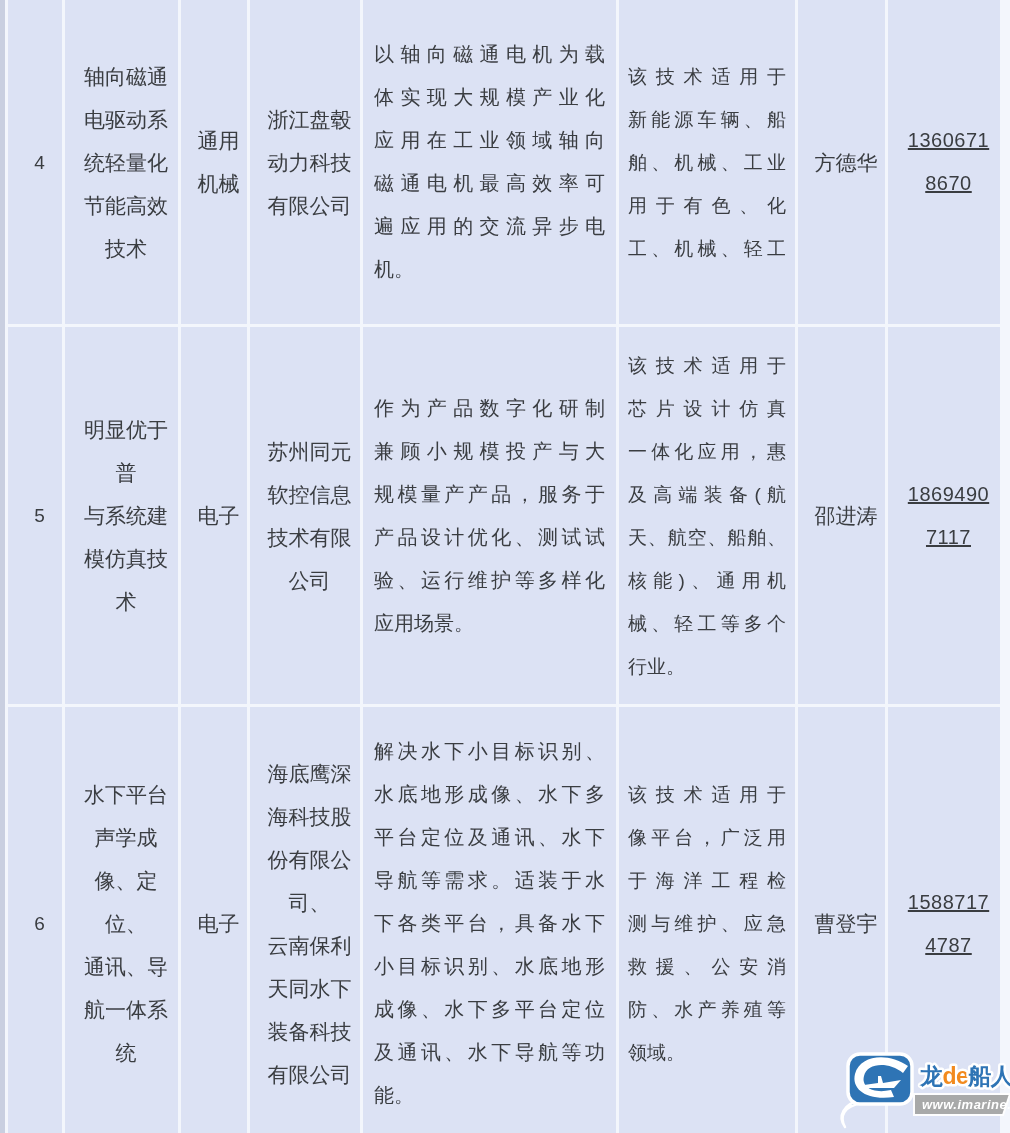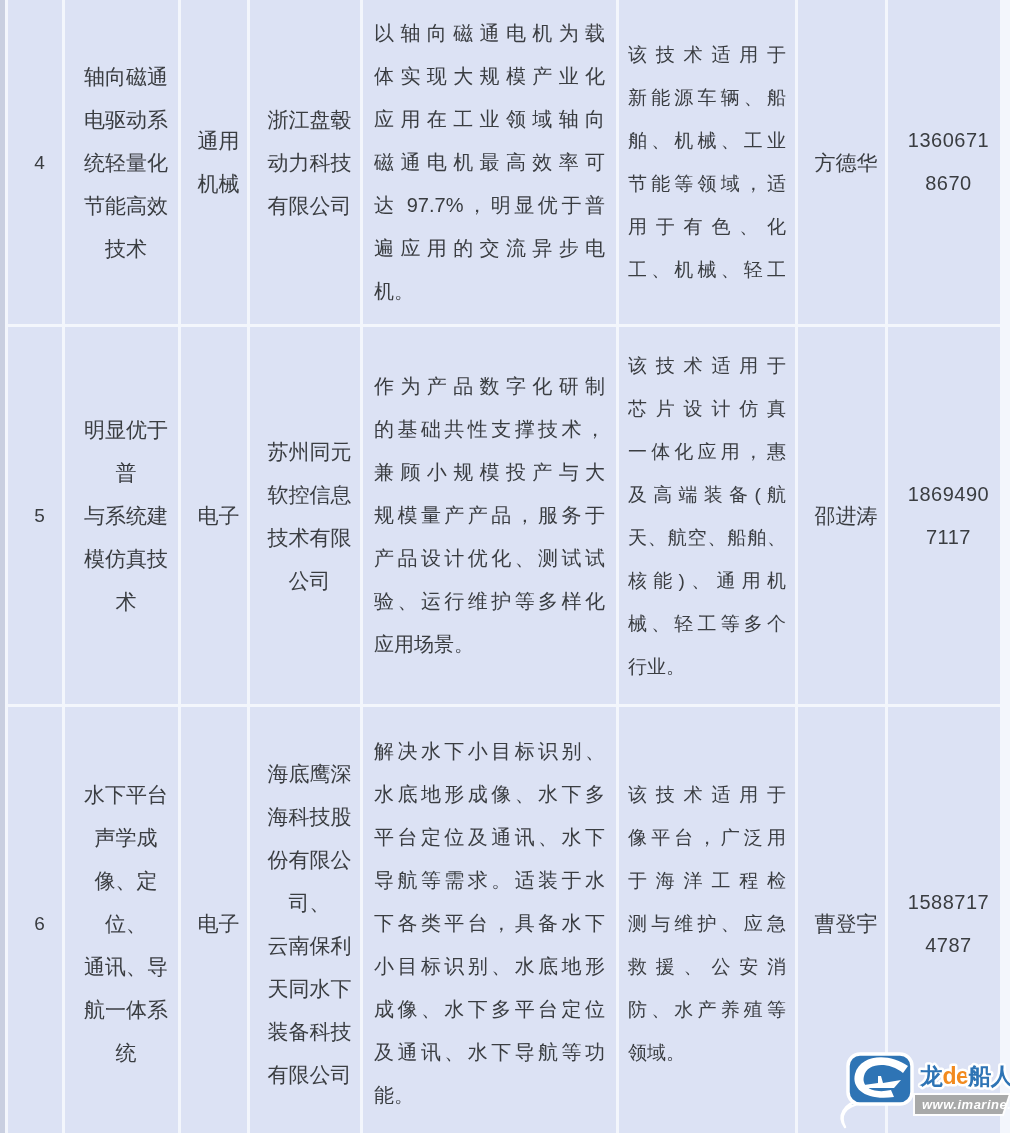--- a/index.html
+++ b/index.html
@@ -29,21 +29,21 @@
     display:flex; flex-direction:column; justify-content:center;
     overflow:hidden;
     padding-left:9px;
   }
   .c-no, .c-name, .c-field, .c-comp, .c-contact, .c-phone {
     align-items:center; text-align:center;
     white-space:pre-line;
     font-size:21px; line-height:43px;
   }
   .c-no   { font-size:19px; }
-  .c-phone{ font-size:20px; letter-spacing:0.5px; }
+  .c-phone{ font-size:20px; letter-spacing:0.5px;text-decoration:underline; }
   .c-intro{ padding:8px 11px; font-size:20px; }
   .c-apply{ padding:16px 9px;  font-size:19px; }
   .jl      { text-align:justify; text-align-last:justify; line-height:43px; }
   .jl-last { text-align:left;    text-align-last:left;    line-height:43px; }
   .watermark {
     position:absolute; left:836px; top:1046px;
     width:174px; height:86px;
     z-index:5;
   }
 </style>
@@ -65,49 +65,46 @@
     <div class="cell c-field">通用
 机械</div>
     <div class="cell c-comp">浙江盘毂
 动力科技
 有限公司</div>
     <div class="cell c-intro">
         <div class="jl">以轴向磁通电机为载</div>
         <div class="jl">体实现大规模产业化</div>
         <div class="jl">应用在工业领域轴向</div>
         <div class="jl">磁通电机最高效率可</div>
-        <div class="jl">达 97.7%，明显优于普</div>
         <div class="jl">遍应用的交流异步电</div>
         <div class="jl-last">机。</div>
       </div>
     <div class="cell c-apply">
         <div class="jl">该技术适用于</div>
         <div class="jl">新能源车辆、船</div>
         <div class="jl">舶、机械、工业</div>
-        <div class="jl">节能等领域，适</div>
         <div class="jl">用于有色、化</div>
         <div class="jl">工、机械、轻工</div>
       </div>
     <div class="cell c-contact">方德华</div>
     <div class="cell c-phone">1360671
 8670</div>
 
     <div class="cell c-no">5</div>
     <div class="cell c-name">明显优于普
 与系统建
 模仿真技
 术</div>
     <div class="cell c-field">电子</div>
     <div class="cell c-comp">苏州同元
 软控信息
 技术有限
 公司</div>
     <div class="cell c-intro">
         <div class="jl">作为产品数字化研制</div>
-        <div class="jl">的基础共性支撑技术，</div>
         <div class="jl">兼顾小规模投产与大</div>
         <div class="jl">规模量产产品，服务于</div>
         <div class="jl">产品设计优化、测试试</div>
         <div class="jl">验、运行维护等多样化</div>
         <div class="jl-last">应用场景。</div>
       </div>
     <div class="cell c-apply">
         <div class="jl">该技术适用于</div>
         <div class="jl">芯片设计仿真</div>
         <div class="jl">一体化应用，惠</div>

